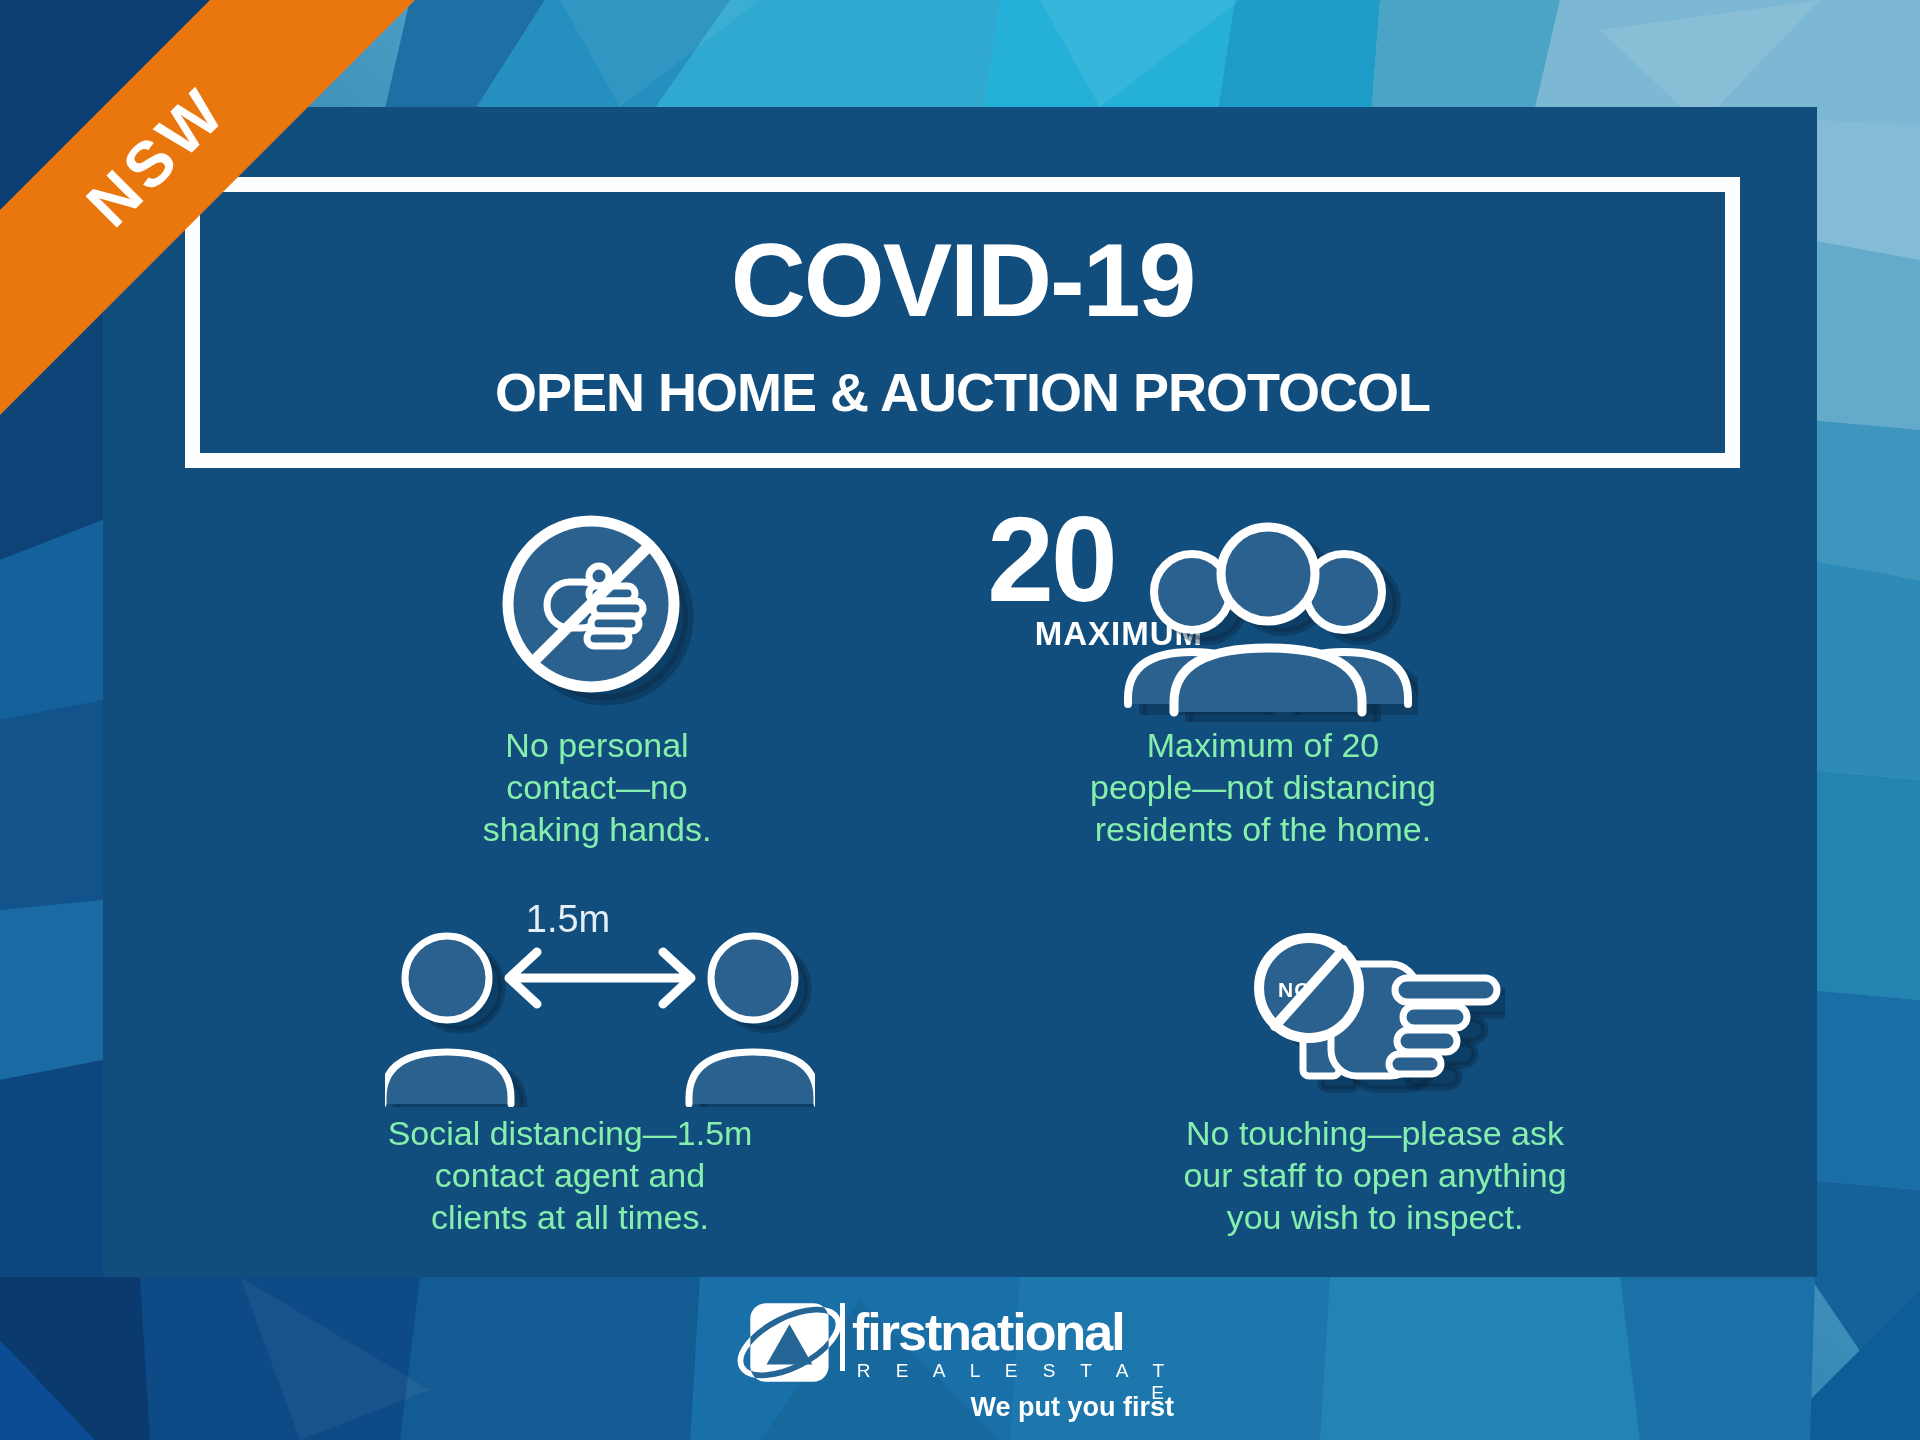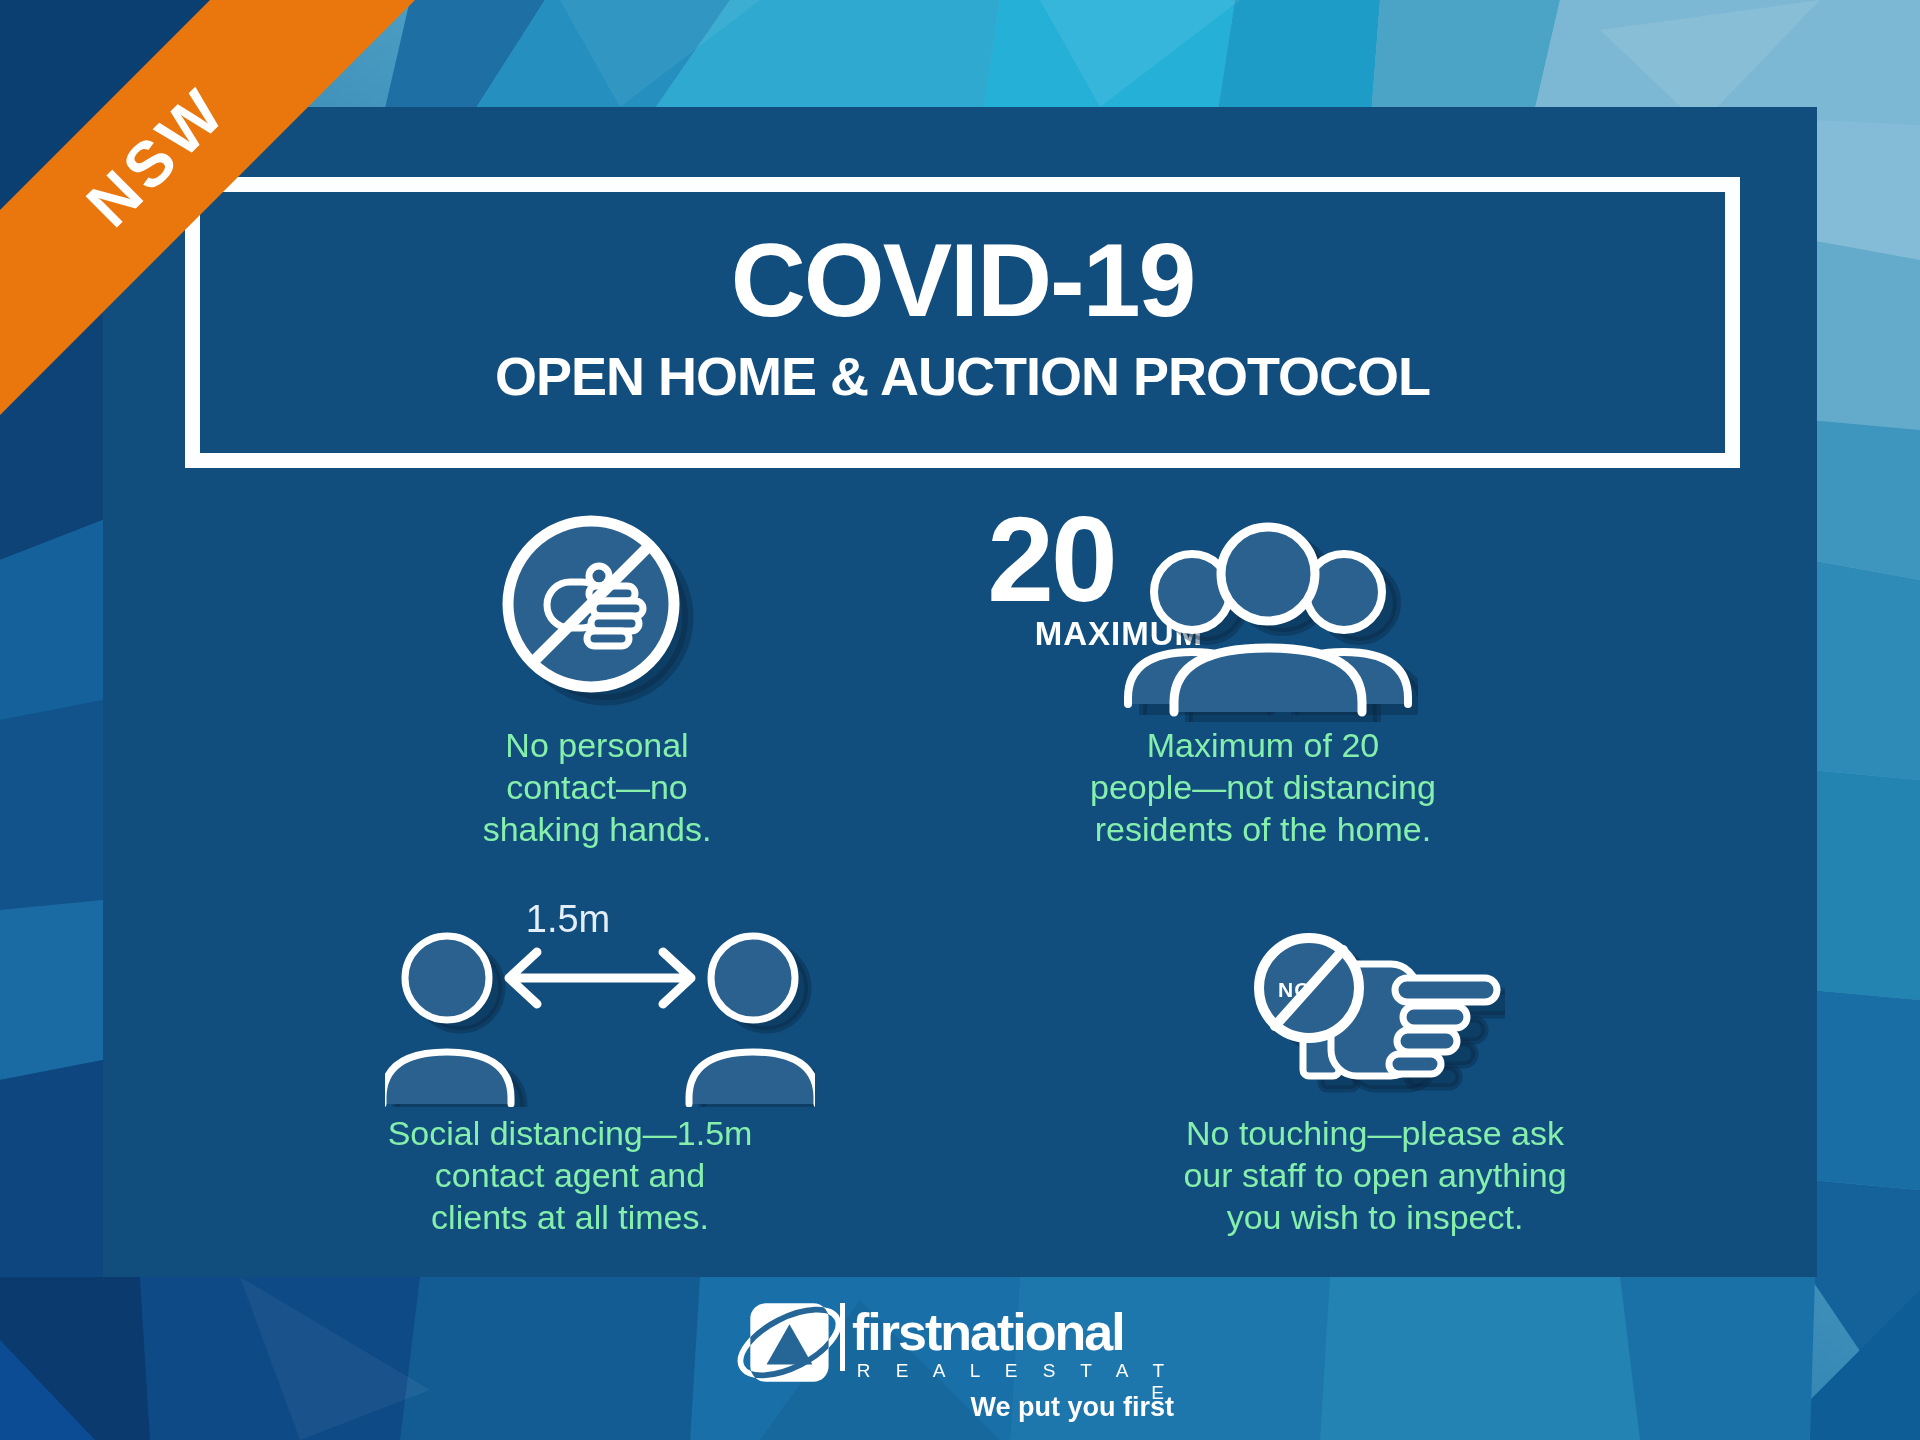--- a/index.html
+++ b/index.html
@@ -9,21 +9,21 @@
 
   
   .panel{position:absolute;left:103px;top:107px;width:1714px;height:1170px;
          background:#114e7e;z-index:1;}
 
   
   .title-box{position:absolute;left:82px;top:70px;width:1555px;height:291px;
              border:15px solid #fdfeff;box-sizing:border-box;text-align:center;}
   .title{margin:34px 0 0;font-size:104px;font-weight:bold;color:#ffffff;
          letter-spacing:-2px;line-height:1.05;}
-  .subtitle{margin:10px 0 0;font-size:54px;font-weight:bold;color:#ffffff;
+  .subtitle{margin:26px 0 0;font-size:54px;font-weight:bold;color:#ffffff;
             letter-spacing:-1px;}
 
   
   .ribbon{position:absolute;left:-164px;top:84px;width:640px;height:145px;
           background:#e9770e;transform:rotate(-45deg);z-index:3;
           display:flex;align-items:center;justify-content:center;}
   .ribbon span{font-size:64px;font-weight:bold;color:#ffffff;letter-spacing:5px;}
 
   
   .abs{position:absolute;}

